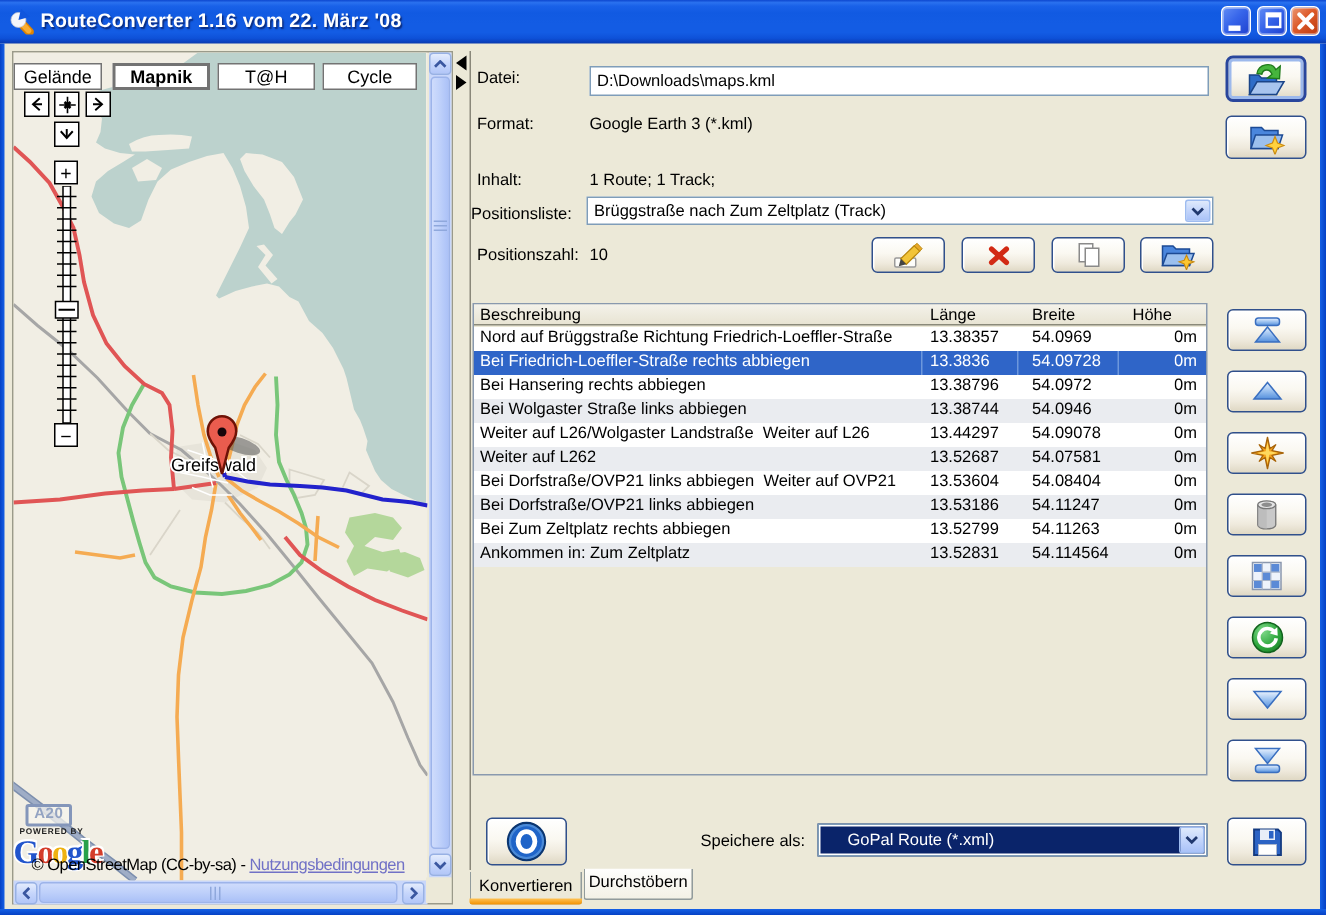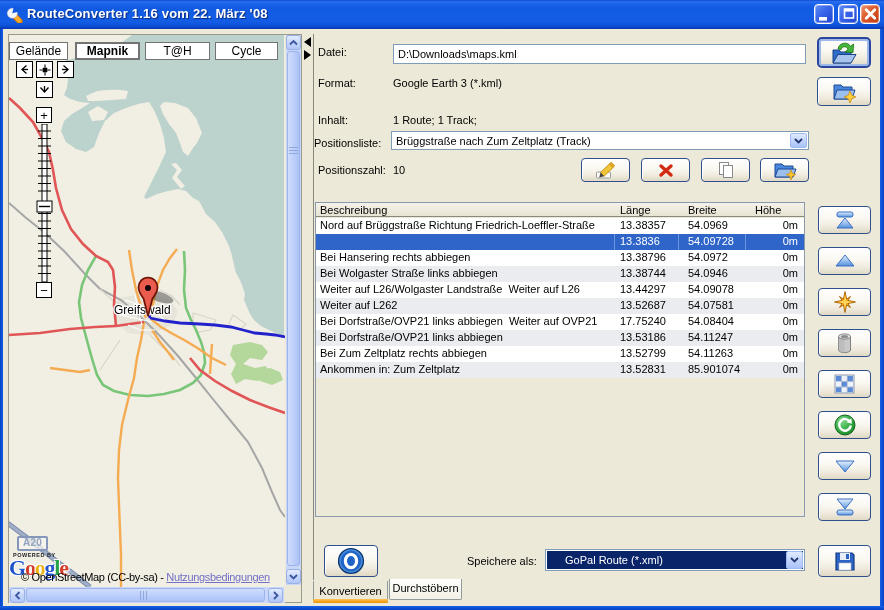--- a/index.html
+++ b/index.html
@@ -321,20 +321,21 @@
  <span class="abs tcell" style="left:439px">Höhe</span>
 </div>
 <div id="rows" class="abs" style="left:316px;top:218px;width:488px">
     <div class="trow" style="top:0px;background:#ffffff;color:#000">
   <span class="tcell" style="left:4px;max-width:290px">Nord auf Brüggstraße Richtung Friedrich-Loeffler-Straße</span>
   <span class="tcell" style="left:304px">13.38357</span>
   <span class="tcell" style="left:372px">54.0969</span>
   <span class="tcell" style="right:6px">0m</span>
     </div>
     <div class="trow" style="top:16px;background:#2f65c8;color:#fff">
+  <span class="tcell" style="left:4px;max-width:290px">Bei Friedrich-Loeffler-Straße rechts abbiegen</span>
   <span class="tcell" style="left:304px">13.3836</span>
   <span class="tcell" style="left:372px">54.09728</span>
   <span class="tcell" style="right:6px">0m</span>
       <span class="abs" style="left:298px;top:0;width:1px;height:16px;background:#6d97dc"></span>
       <span class="abs" style="left:362px;top:0;width:1px;height:16px;background:#6d97dc"></span>
       <span class="abs" style="left:429px;top:0;width:1px;height:16px;background:#6d97dc"></span>
     </div>
     <div class="trow" style="top:32px;background:#ffffff;color:#000">
   <span class="tcell" style="left:4px;max-width:290px">Bei Hansering rechts abbiegen</span>
   <span class="tcell" style="left:304px">13.38796</span>
@@ -354,40 +355,40 @@
   <span class="tcell" style="right:6px">0m</span>
     </div>
     <div class="trow" style="top:80px;background:#eaecf0;color:#000">
   <span class="tcell" style="left:4px;max-width:290px">Weiter auf L262</span>
   <span class="tcell" style="left:304px">13.52687</span>
   <span class="tcell" style="left:372px">54.07581</span>
   <span class="tcell" style="right:6px">0m</span>
     </div>
     <div class="trow" style="top:96px;background:#ffffff;color:#000">
   <span class="tcell" style="left:4px;max-width:290px">Bei Dorfstraße/OVP21 links abbiegen&nbsp;&nbsp;Weiter auf OVP21</span>
-  <span class="tcell" style="left:304px">17.75240</span>
+  <span class="tcell" style="left:304px">13.53604</span>
   <span class="tcell" style="left:372px">54.08404</span>
   <span class="tcell" style="right:6px">0m</span>
     </div>
     <div class="trow" style="top:112px;background:#eaecf0;color:#000">
   <span class="tcell" style="left:4px;max-width:290px">Bei Dorfstraße/OVP21 links abbiegen</span>
   <span class="tcell" style="left:304px">13.53186</span>
   <span class="tcell" style="left:372px">54.11247</span>
   <span class="tcell" style="right:6px">0m</span>
     </div>
     <div class="trow" style="top:128px;background:#ffffff;color:#000">
   <span class="tcell" style="left:4px;max-width:290px">Bei Zum Zeltplatz rechts abbiegen</span>
   <span class="tcell" style="left:304px">13.52799</span>
   <span class="tcell" style="left:372px">54.11263</span>
   <span class="tcell" style="right:6px">0m</span>
     </div>
     <div class="trow" style="top:144px;background:#eaecf0;color:#000">
   <span class="tcell" style="left:4px;max-width:290px">Ankommen in: Zum Zeltplatz</span>
   <span class="tcell" style="left:304px">13.52831</span>
-  <span class="tcell" style="left:372px">85.901074</span>
+  <span class="tcell" style="left:372px">54.114564</span>
   <span class="tcell" style="right:6px">0m</span>
     </div>
   </div>
 
 <div id="rightcol"><svg width="0" height="0">
       <defs>
         <linearGradient id="gb" x1="0" y1="0" x2="0" y2="1">
           <stop offset="0" stop-color="#e8f1fd"></stop>
           <stop offset=".5" stop-color="#9cc2f0"></stop>
           <stop offset="1" stop-color="#5590dd"></stop>

